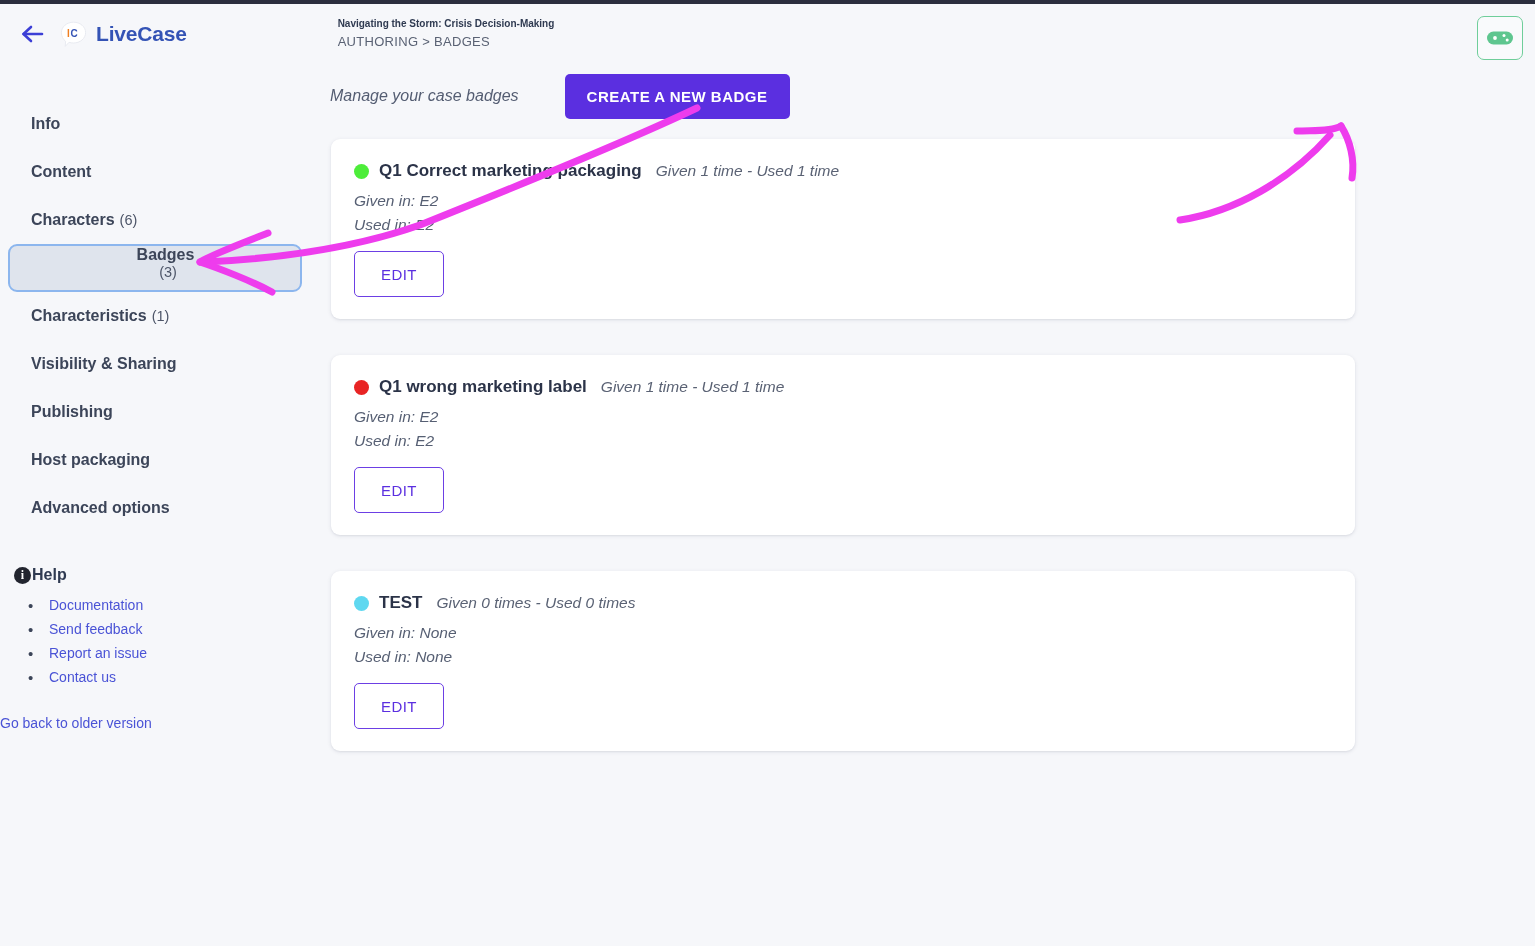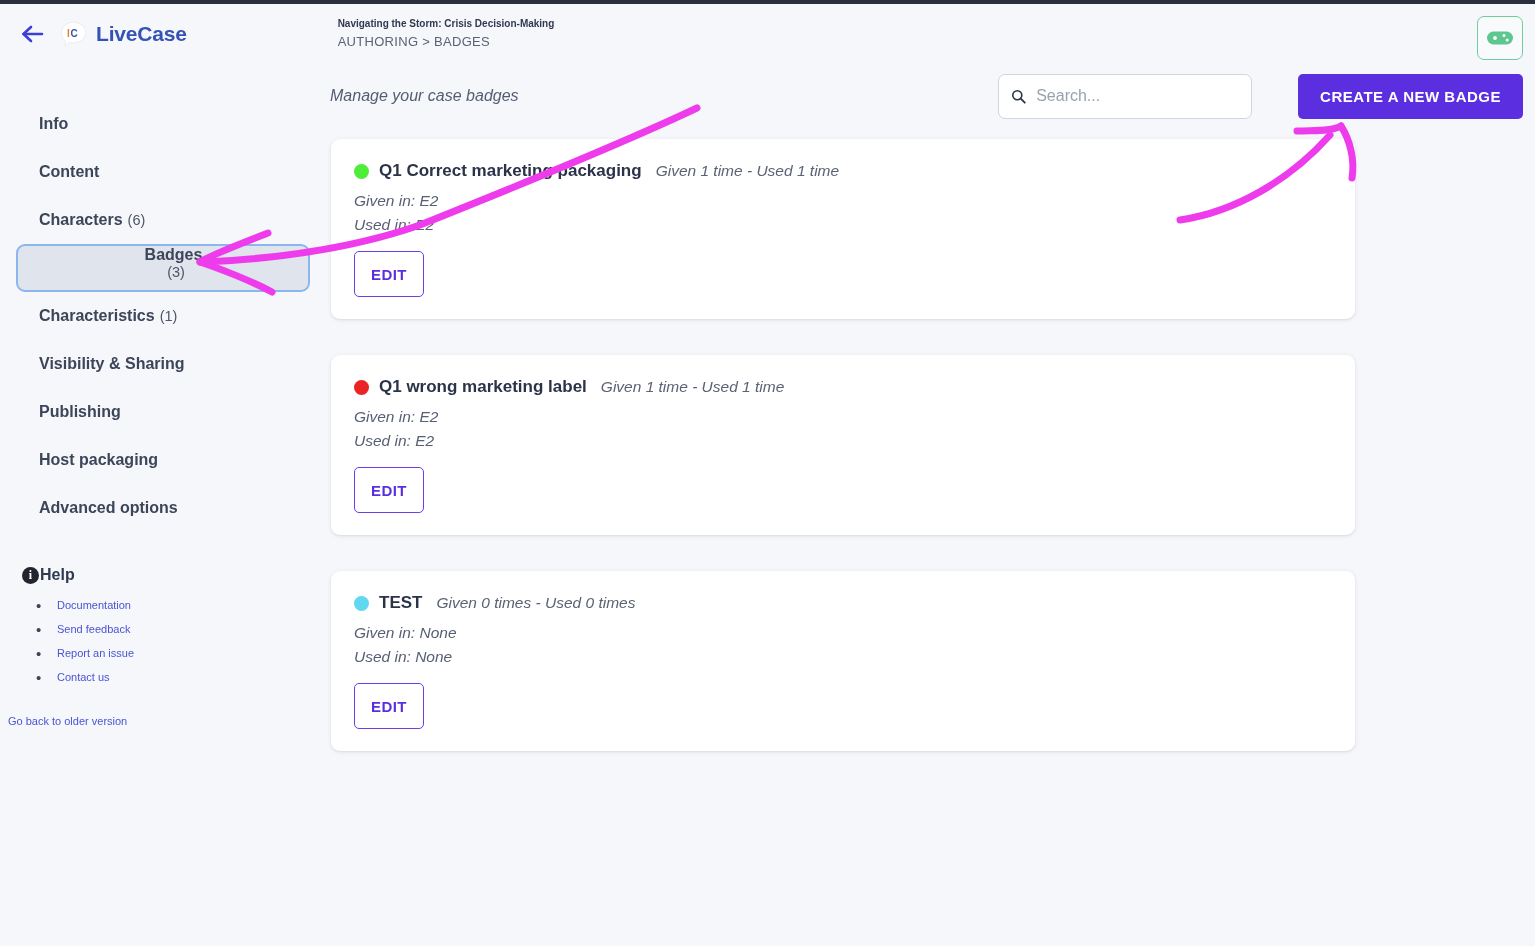--- a/index.html
+++ b/index.html
@@ -57,21 +57,21 @@
     position: absolute; right: 12px; top: 12px;
     width: 46px; height: 44px;
     border: 1.5px solid #6fce9a;
     border-radius: 7px;
     background: #f9fafc;
     display: flex; align-items: center; justify-content: center;
     cursor: pointer;
   }
   
   .sidebar {
-    position: absolute; top: 64px; left: 8px;
+    position: absolute; top: 64px; left: 0;
     width: 310px; height: 882px;
     background: #f6f7fa;
     padding-top: 36px;
   }
   .nav-item {
     height: 48px;
     margin: 0 8px 0 8px;
     display: flex; align-items: center;
     padding-left: 21px;
     font-size: 16px; font-weight: 700;
@@ -111,21 +111,21 @@
     height: 24px;
     display: flex; align-items: center;
   }
   .help-list li::before {
     content: "\2022";
     position: absolute; left: 14px; top: 50%;
     transform: translateY(-50%);
     color: #3c4559; font-size: 15px;
   }
   .help-list a, .older-link {
-    color: #4a53d6; font-size: 11px;
+    color: #4a53d6; font-size: 14px;
     text-decoration: none; cursor: pointer;
   }
   .older-link {
     display: block;
     margin-top: 26px; 
   }
   
   .main {
     position: absolute; top: 64px; left: 310px;
     width: 1225px; height: 882px;
@@ -196,26 +196,26 @@
     margin-left: 4px;
     text-align: center;
   }
   .card-line {
     font-size: 15.5px; font-style: italic; color: #565f73;
     margin-top: 6px;
   }
   .card-line.first { margin-top: 11px; }
   .edit-btn {
     margin-top: 17px;
-    width: 70px; height: 46px;
+    width: 90px; height: 46px;
     background: #ffffff;
     border: 1px solid #6c3fe4;
     border-radius: 5px;
     color: #5b2fe0;
-    font-size: 15px; font-weight: 700;
+    font-size: 15px; font-weight: 400;
     letter-spacing: 0.4px;
     cursor: pointer;
     font-family: "Liberation Sans", sans-serif;
   }
   
   .annotations {
     position: absolute; top: 0; left: 0;
     width: 1535px; height: 946px;
     pointer-events: none;
   }
@@ -323,27 +323,20 @@
   </div>
 
   <a class="older-link">Go back to older version</a>
 </div>
 
 <div class="main">
 
   <div class="subheader">
     <div class="manage-text">Manage your case badges</div>
 
-    <div class="search-box">
-      <svg width="17" height="17" viewBox="0 0 18 18">
-        <circle cx="7.5" cy="7.5" r="5.4" fill="none" stroke="#2b3348" stroke-width="1.9"></circle>
-        <path d="M11.6 11.6 L16.4 16.4" stroke="#2b3348" stroke-width="2.1" stroke-linecap="round"></path>
-      </svg>
-      <input class="search-input" type="text" placeholder="Search..." style="">
-    </div>
 
     <button class="create-btn">CREATE A NEW BADGE</button>
   </div>
 
   <div class="cards">
 
     <div class="card">
       <div class="card-head">
         <span class="badge-dot" id="dot0" style="background: rgb(77, 237, 58);"></span>
         <span class="badge-name">Q1 Correct marketing packaging</span>

